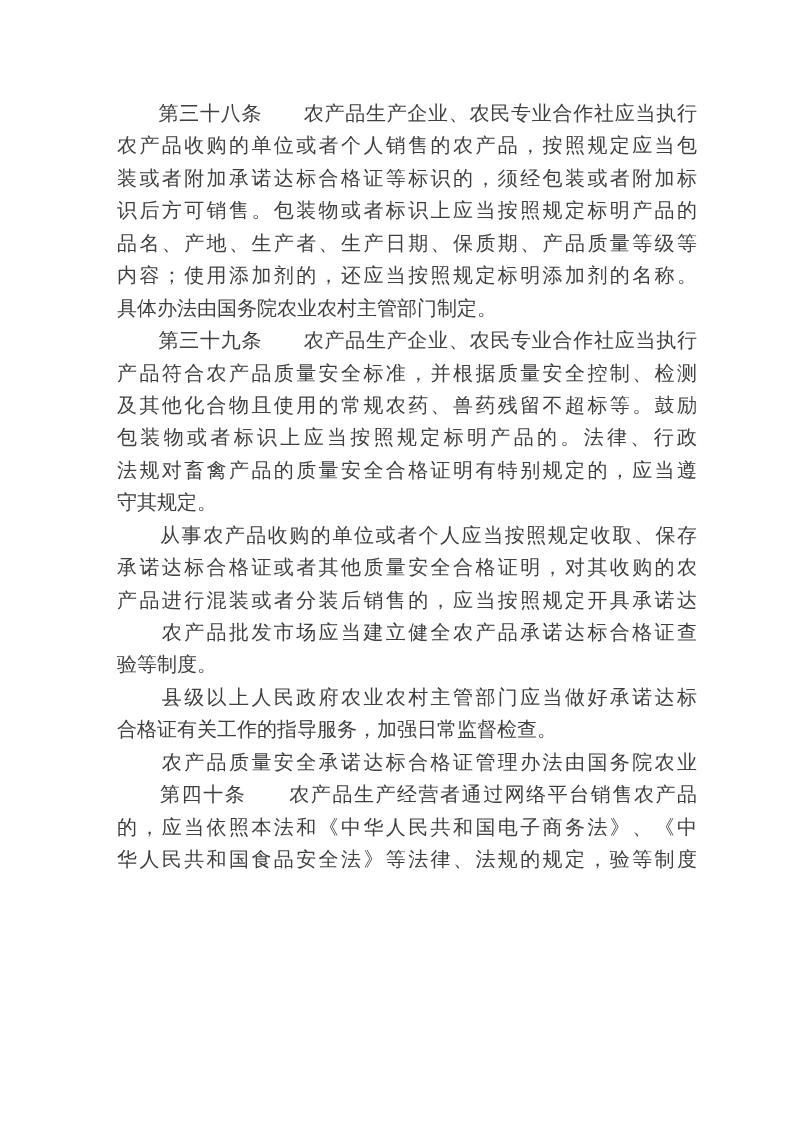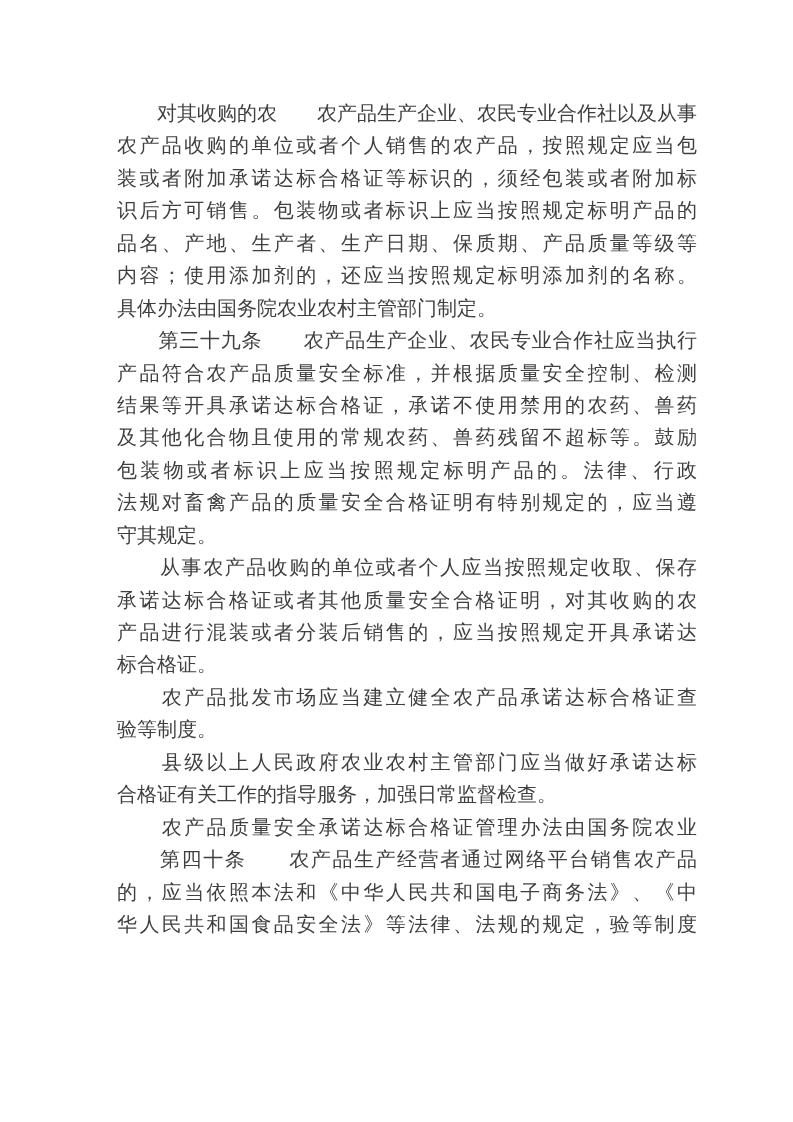--- a/index.html
+++ b/index.html
@@ -36,38 +36,36 @@
     text-align: center;
     text-align-last: left;
     -moz-text-align-last: left;
   }
 </style>
 </head>
 <body>
 
 <div class="page">
   <div class="textblock">
-    <div class="line">　　对其收购的农　　农产品生产企业、农民专业合作社以及从事</div>
+    <div class="line">　　第三十八条　　农产品生产企业、农民专业合作社应当执行</div>
     <div class="line">农产品收购的单位或者个人销售的农产品，按照规定应当包</div>
     <div class="line">装或者附加承诺达标合格证等标识的，须经包装或者附加标</div>
     <div class="line">识后方可销售。包装物或者标识上应当按照规定标明产品的</div>
     <div class="line">品名、产地、生产者、生产日期、保质期、产品质量等级等</div>
     <div class="line">内容；使用添加剂的，还应当按照规定标明添加剂的名称。</div>
     <div class="line short">具体办法由国务院农业农村主管部门制定。</div>
     <div class="line">　　第三十九条　　农产品生产企业、农民专业合作社应当执行</div>
     <div class="line">产品符合农产品质量安全标准，并根据质量安全控制、检测</div>
-    <div class="line">结果等开具承诺达标合格证，承诺不使用禁用的农药、兽药</div>
     <div class="line">及其他化合物且使用的常规农药、兽药残留不超标等。鼓励</div>
     <div class="line">包装物或者标识上应当按照规定标明产品的。法律、行政</div>
     <div class="line">法规对畜禽产品的质量安全合格证明有特别规定的，应当遵</div>
     <div class="line short">守其规定。</div>
     <div class="line">　　从事农产品收购的单位或者个人应当按照规定收取、保存</div>
     <div class="line">承诺达标合格证或者其他质量安全合格证明，对其收购的农</div>
     <div class="line">产品进行混装或者分装后销售的，应当按照规定开具承诺达</div>
-    <div class="line short">标合格证。</div>
     <div class="line">　　农产品批发市场应当建立健全农产品承诺达标合格证查</div>
     <div class="line short">验等制度。</div>
     <div class="line">　　县级以上人民政府农业农村主管部门应当做好承诺达标</div>
     <div class="line short">合格证有关工作的指导服务，加强日常监督检查。</div>
     <div class="line">　　农产品质量安全承诺达标合格证管理办法由国务院农业</div>
     <div class="line">　　第四十条　　农产品生产经营者通过网络平台销售农产品</div>
     <div class="line">的，应当依照本法和《中华人民共和国电子商务法》、《中</div>
     <div class="line">华人民共和国食品安全法》等法律、法规的规定，验等制度</div>
   </div>
 </div>

